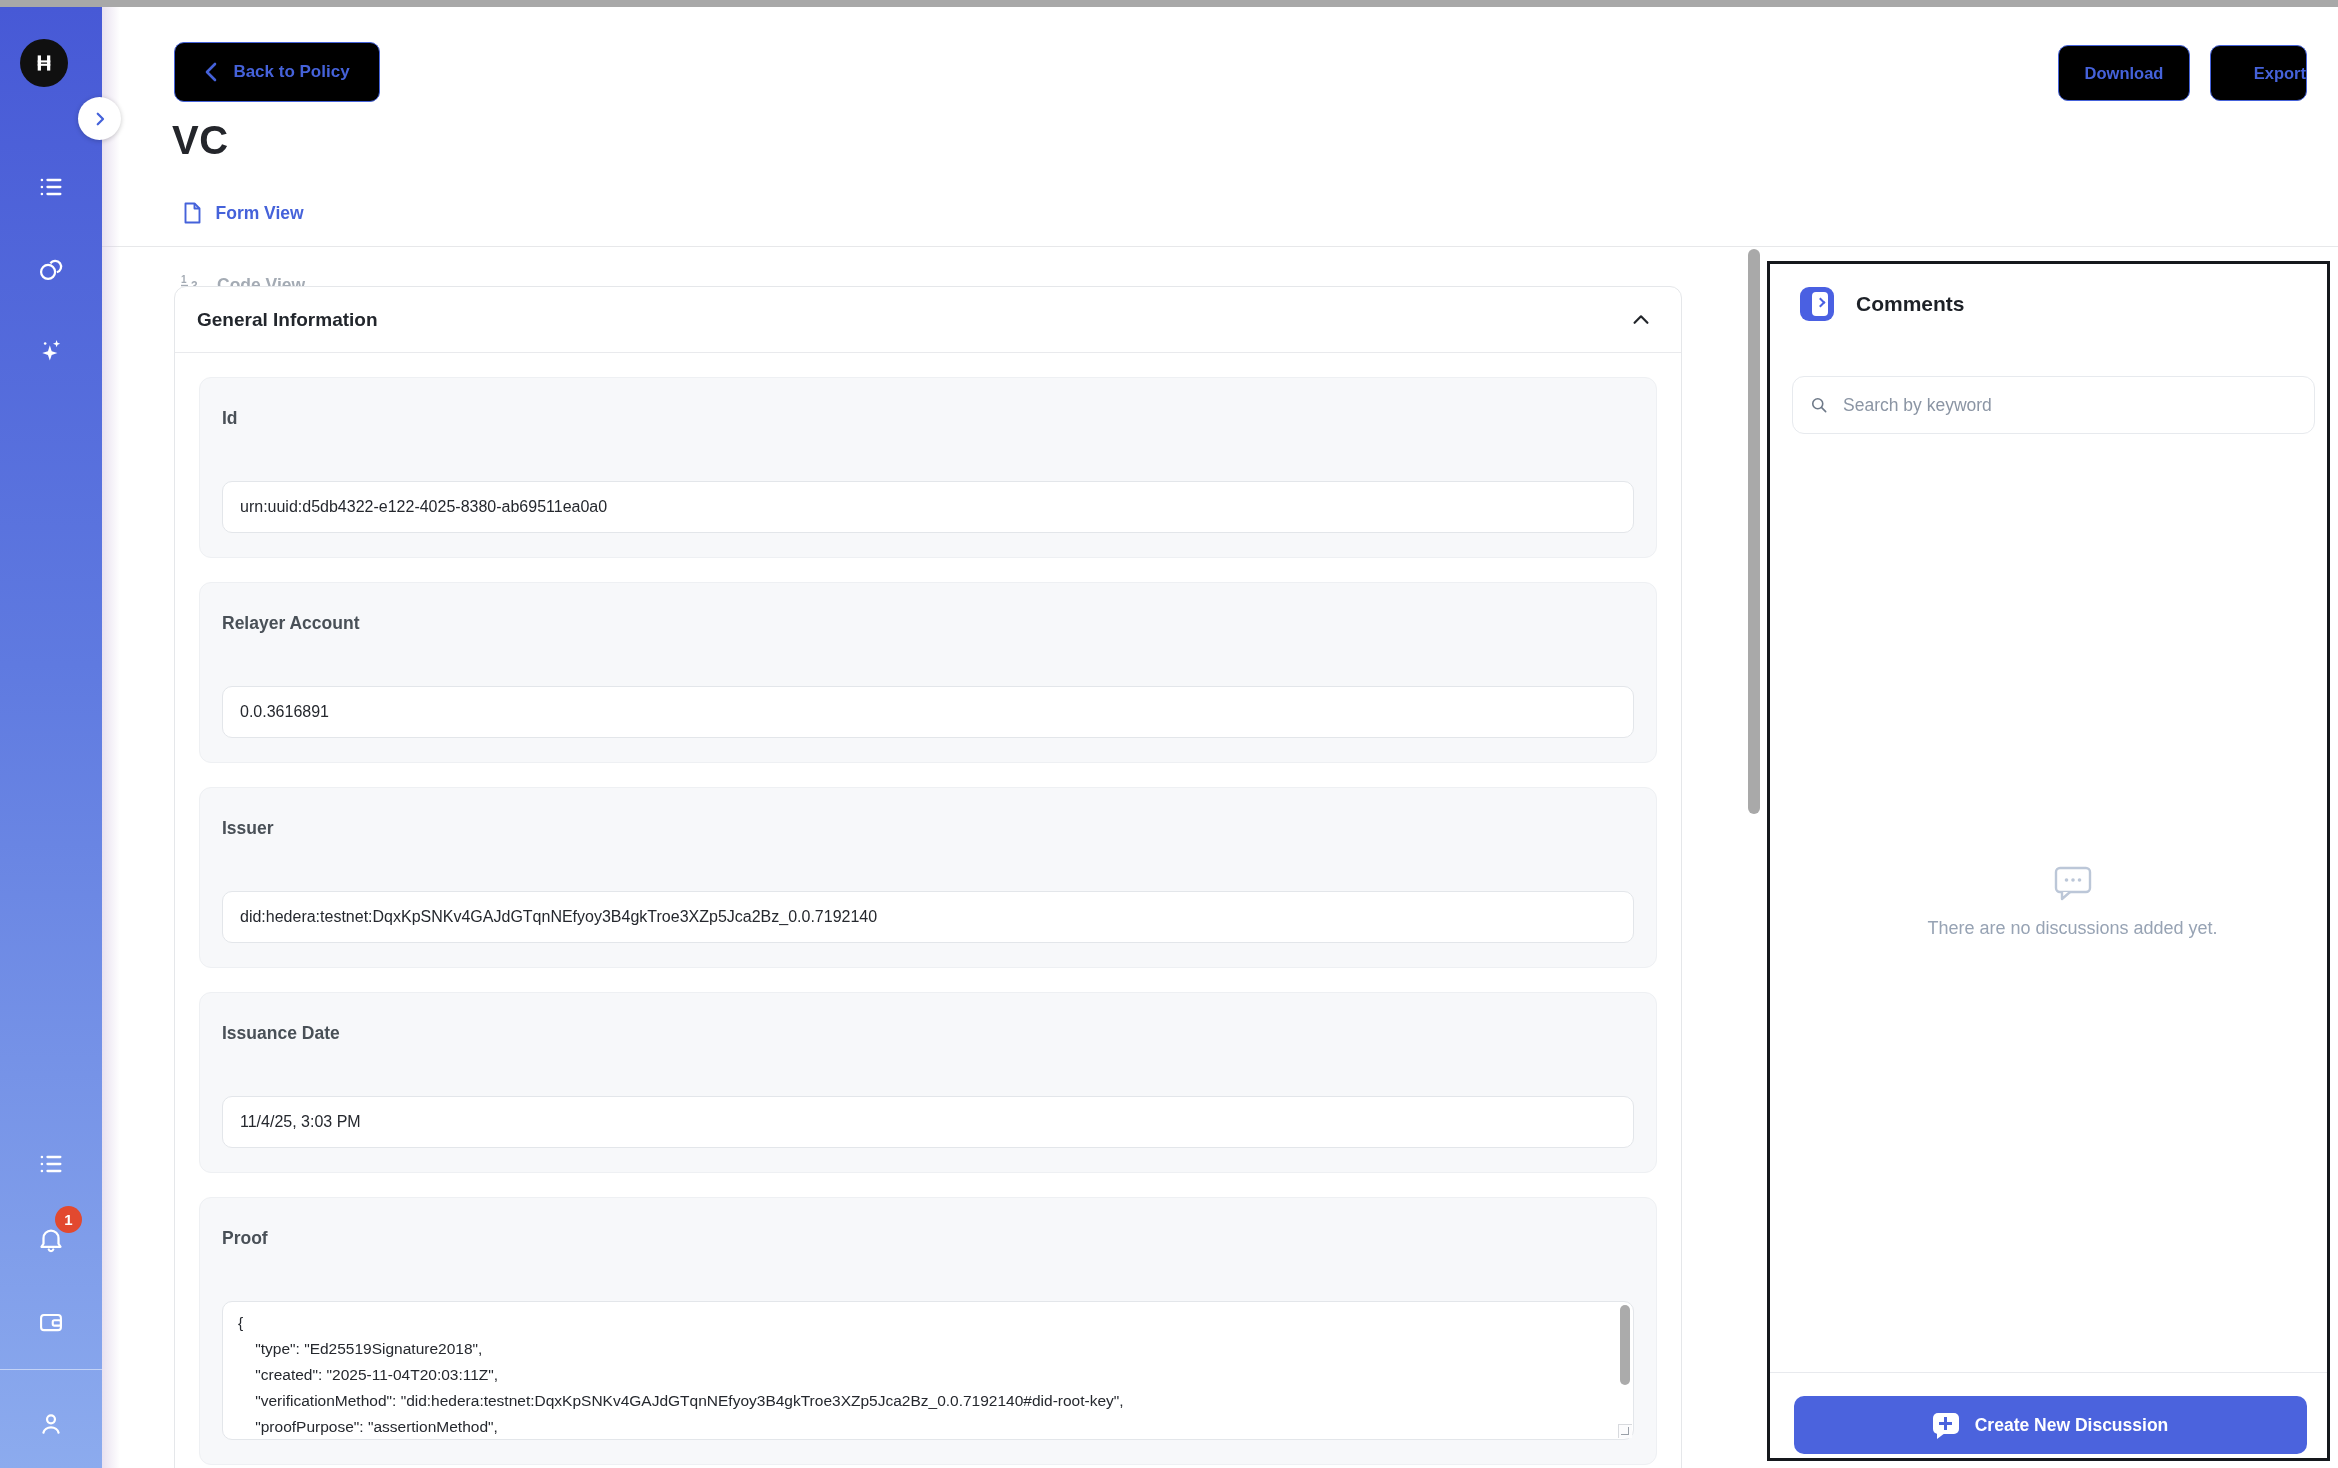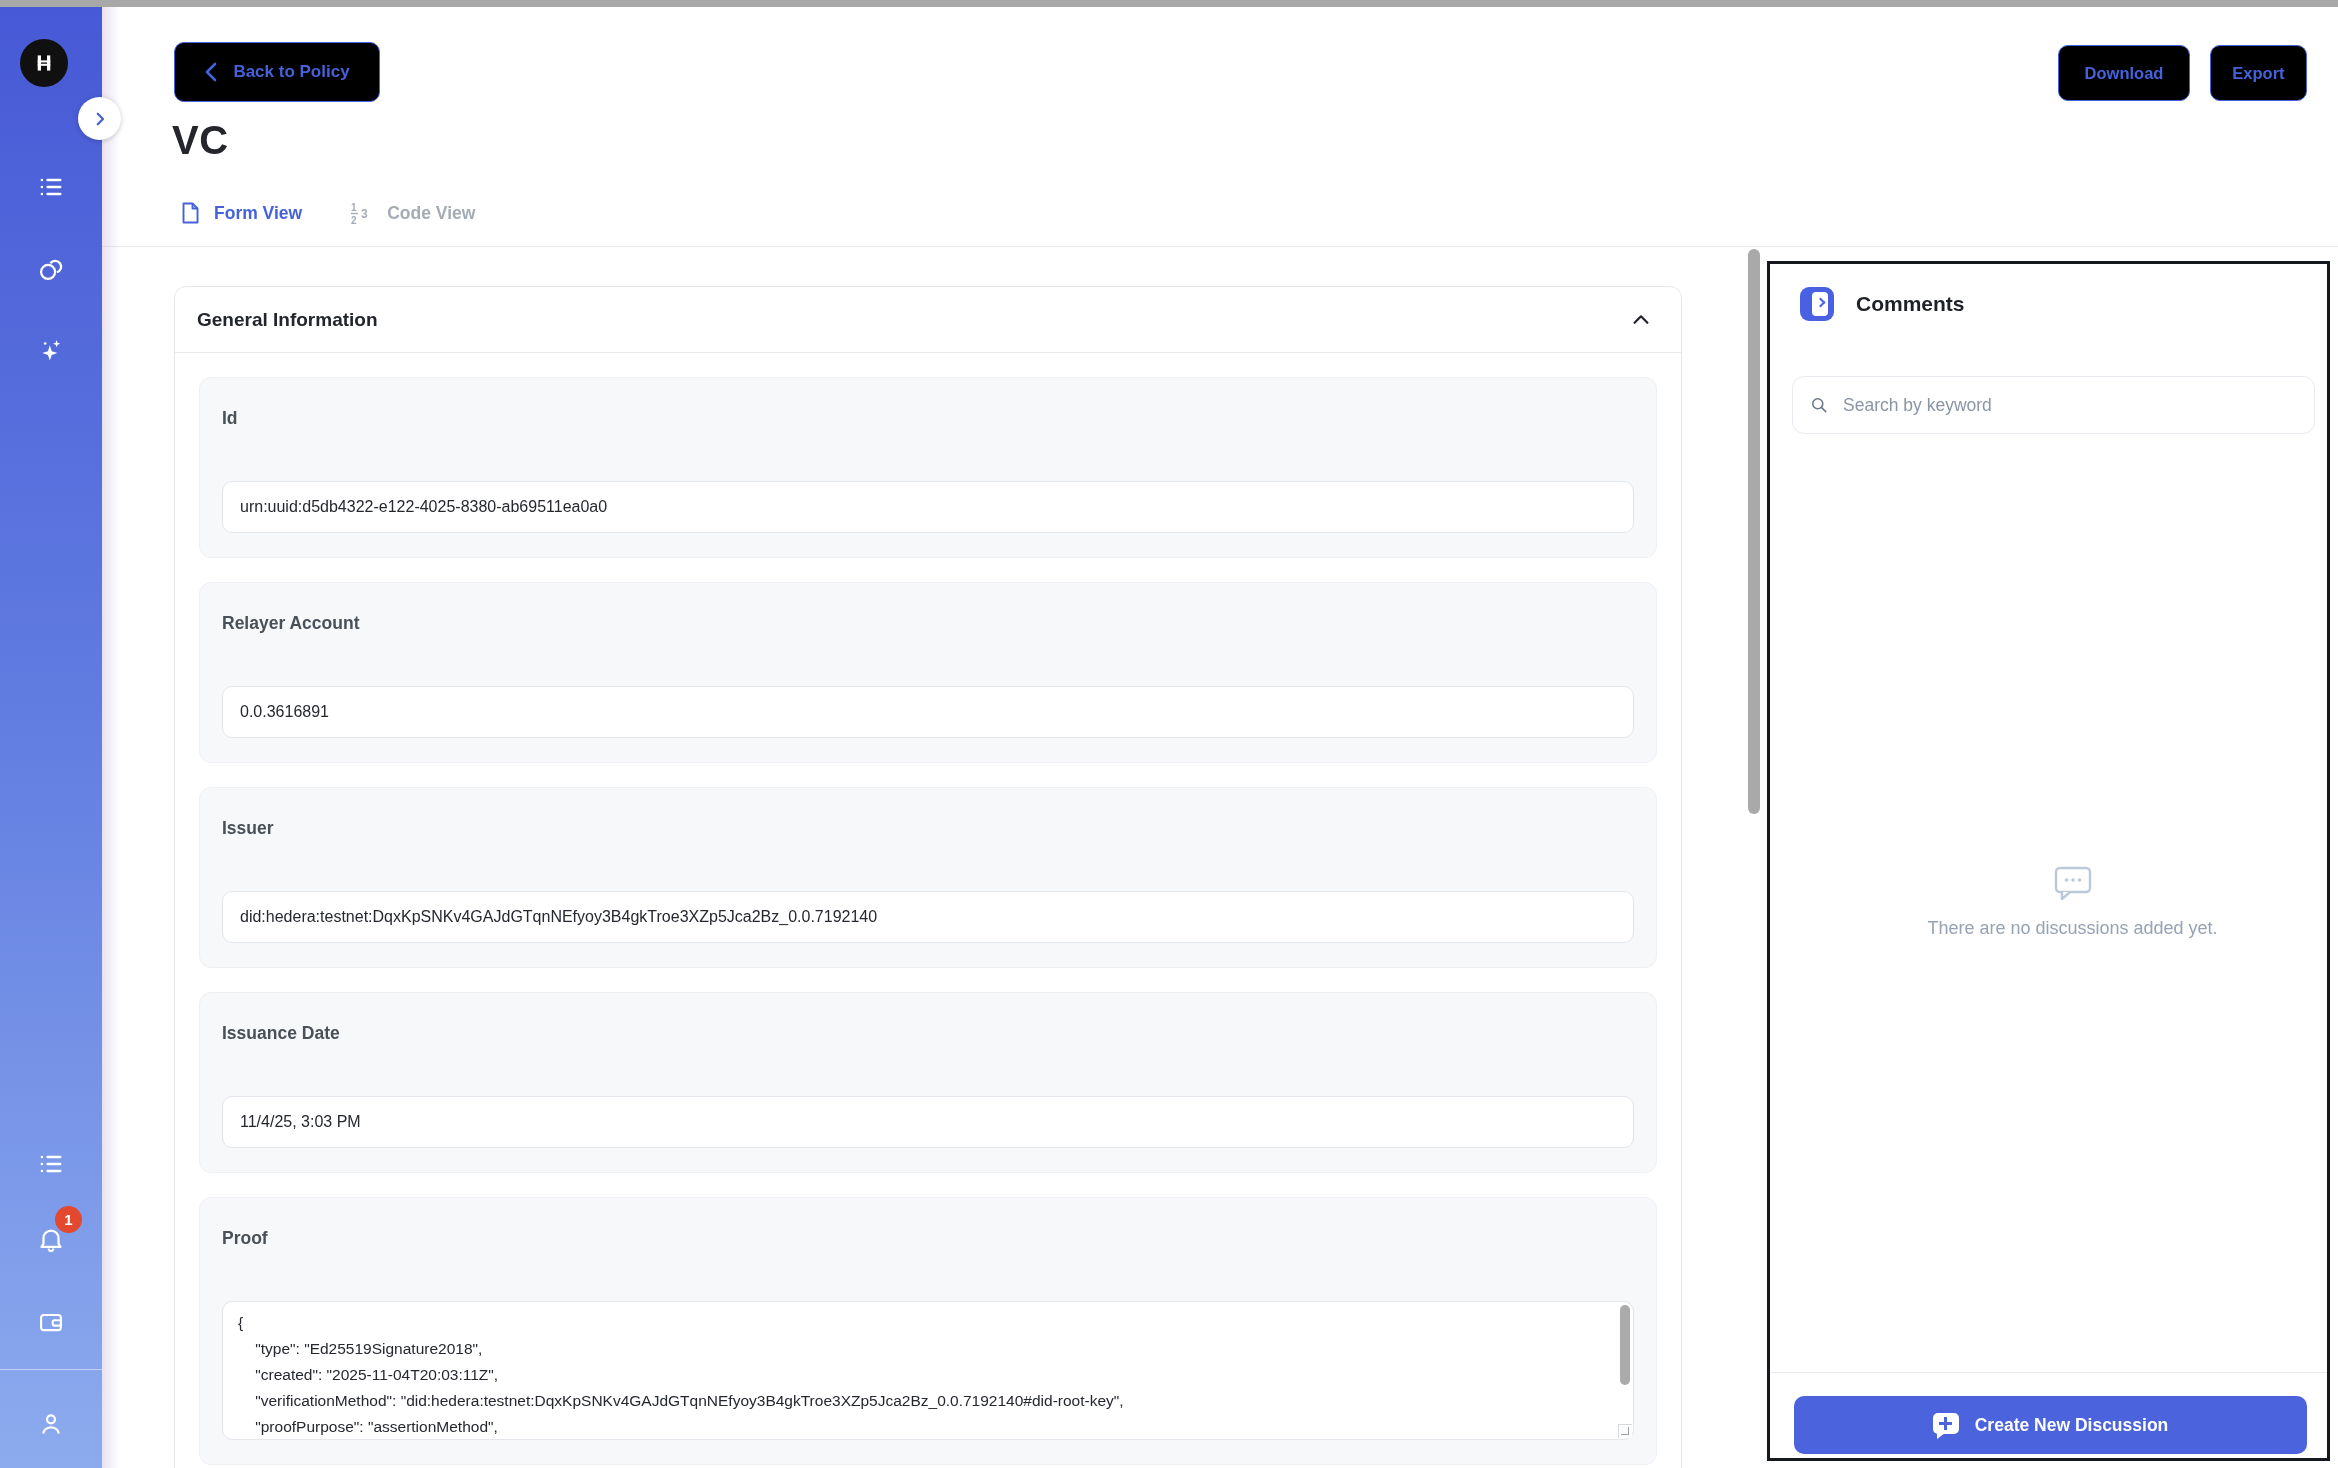--- a/index.html
+++ b/index.html
@@ -26,24 +26,24 @@
   .badge { position:absolute; left:55px; top:1206px; width:27px; height:27px; border-radius:50%;
              background:#e2492f; color:#fff; font-size:15px; font-weight:700; display:flex;
              align-items:center; justify-content:center; z-index:5; }
 
   
   .btn-outline { position:absolute; display:flex; align-items:center; justify-content:center; gap:15px;
              background:#000000; border:1.5px solid #4562da; border-radius:10px; color:#4562da;
              font-size:17px; font-weight:700; cursor:pointer; }
   .back-btn { left:174px; top:42px; width:206px; height:60px; }
   .download-btn { left:2058px; top:45px; width:132px; height:56px; font-size:16.5px; }
-  .export-btn { left:2210px; top:45px; width:97px; height:56px; font-size:16.5px; }
+  .export-btn { left:2210px; top:45px; width:97px; height:56px; font-size:16.5px;justify-content:flex-end; }
   .page-title { position:absolute; left:172px; top:118px; font-size:40px; font-weight:800; color:#24262b; letter-spacing:.5px; }
 
-  .tabs { position:absolute; left:180px; top:201px; display:flex; align-items:center; gap:48px; }
+  .tabs { position:absolute; left:180px; top:201px; display:flex; align-items:center; gap:48px;flex-direction:column; }
   .tab { display:flex; align-items:center; gap:13px; font-size:17.5px; font-weight:700; cursor:pointer; }
   .tab.active { color:#4562da; }
   .tab.inactive { color:#a4abb4; }
   .header-divider { position:absolute; left:102px; top:246px; width:2236px; height:1px; background:#e7e8ea; }
 
   
   .card { position:absolute; left:174px; top:286px; width:1508px; height:1220px; background:#fff;
           border:1px solid #e5e7ea; border-radius:12px; }
   .card-header { height:66px; display:flex; align-items:center; justify-content:space-between;
           padding:0 26px 0 22px; border-bottom:1px solid #e9eaed; }

